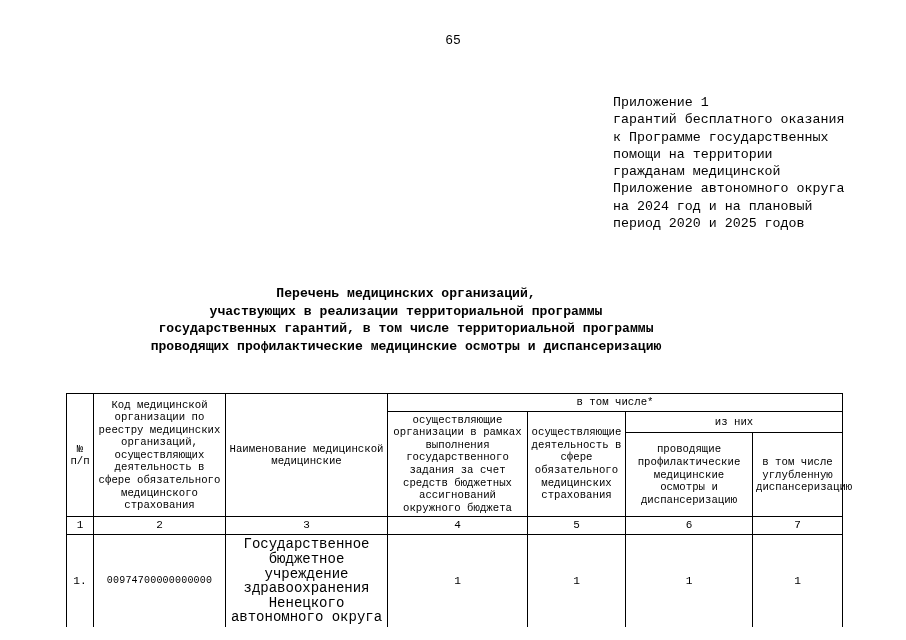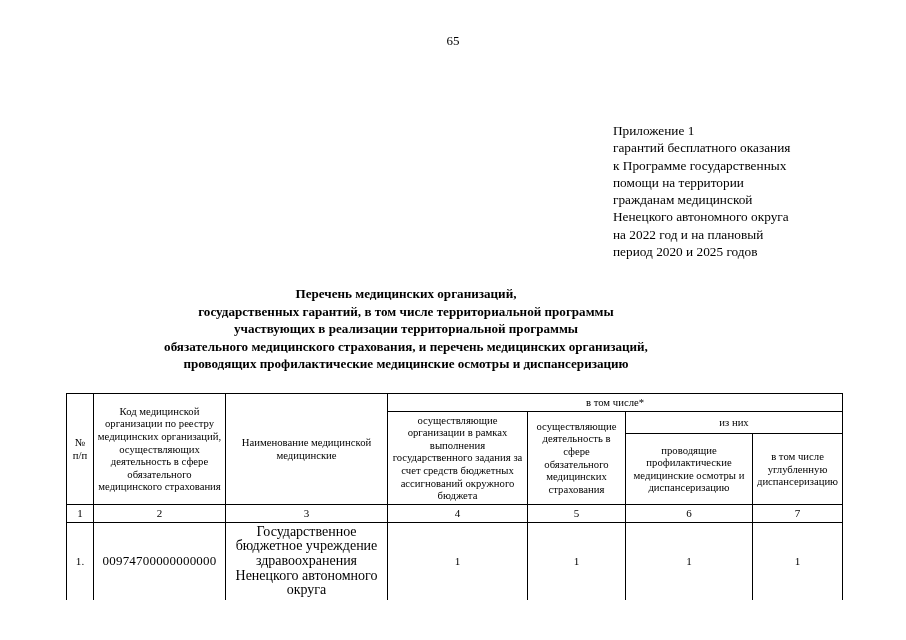--- a/index.html
+++ b/index.html
@@ -5,21 +5,21 @@
   html, body {
     margin: 0;
     padding: 0;
     background: #ffffff;
   }
   .page {
     position: relative;
     width: 906px;
     height: 640px;
     background: #ffffff;
-    font-family: Liberation Serif, serif;
+    font-family: Liberation Mono, monospace;
     color: #000000;
     overflow: hidden;
   }
 
   
   .page-number {
     position: absolute;
     top: 33px;
     left: 0;
     width: 906px;
@@ -30,21 +30,20 @@
 
   
   .appendix-block {
     position: absolute;
     top: 94px;
     left: 613px;
     width: 265px;
     font-size: 13.3px;
     line-height: 17.3px;
     text-align: left;
-    margin-top: 28px;
   }
   .appendix-block .ln { display: block; white-space: nowrap; }
 
   
   .doc-title {
     position: absolute;
     top: 285px;
     left: 0;
     width: 812px;
     text-align: center;
@@ -96,21 +95,21 @@
     line-height: 14.6px;
     padding: 2px 3px;
   }
   td.body-idx {
     text-align: left;
     vertical-align: top;
     font-size: 11.2px;
     line-height: 14.6px;
     padding: 2px 4px;
   }
-  .ccode { font-size: 13px; letter-spacing: 0.2px; margin-top: 7px; }
+  .ccode { font-size: 10px; letter-spacing: 0.2px; margin-top: 7px; }
   .cutoff { border-bottom: none !important; }
 
   
   col.c1 { width: 27px; }
   col.c2 { width: 132px; }
   col.c3 { width: 162px; }
   col.c4 { width: 140px; }
   col.c5 { width: 98px; }
   col.c6 { width: 127px; }
   col.c7 { width: 90px; }
@@ -121,30 +120,29 @@
 <div class="page">
 
   <div class="page-number">65</div>
 
   <div class="appendix-block">
     <span class="ln">Приложение 1</span>
     <span class="ln">гарантий бесплатного оказания</span>
     <span class="ln">к Программе государственных</span>
     <span class="ln">помощи на территории</span>
     <span class="ln">гражданам медицинской</span>
-    <span class="ln">Ненецкого автономного округа</span>
-    <span class="ln">на 2022 год и на плановый</span>
+    <span class="ln">Приложение автономного округа</span>
+    <span class="ln">на 2024 год и на плановый</span>
     <span class="ln">период 2020 и 2025 годов</span>
   </div>
 
   <div class="doc-title">
     <span class="ln">Перечень медицинских организаций,</span>
+    <span class="ln">участвующих в реализации территориальной программы</span>
     <span class="ln">государственных гарантий, в том числе территориальной программы</span>
-    <span class="ln">участвующих в реализации территориальной программы</span>
-    <span class="ln">обязательного медицинского страхования, и перечень медицинских организаций,</span>
     <span class="ln">проводящих профилактические медицинские осмотры и диспансеризацию</span>
   </div>
 
   <div class="table-wrap">
     <table class="reg">
       <colgroup>
         <col class="c1">
           <col class="c2">
           <col class="c3">
         <col class="c4">

